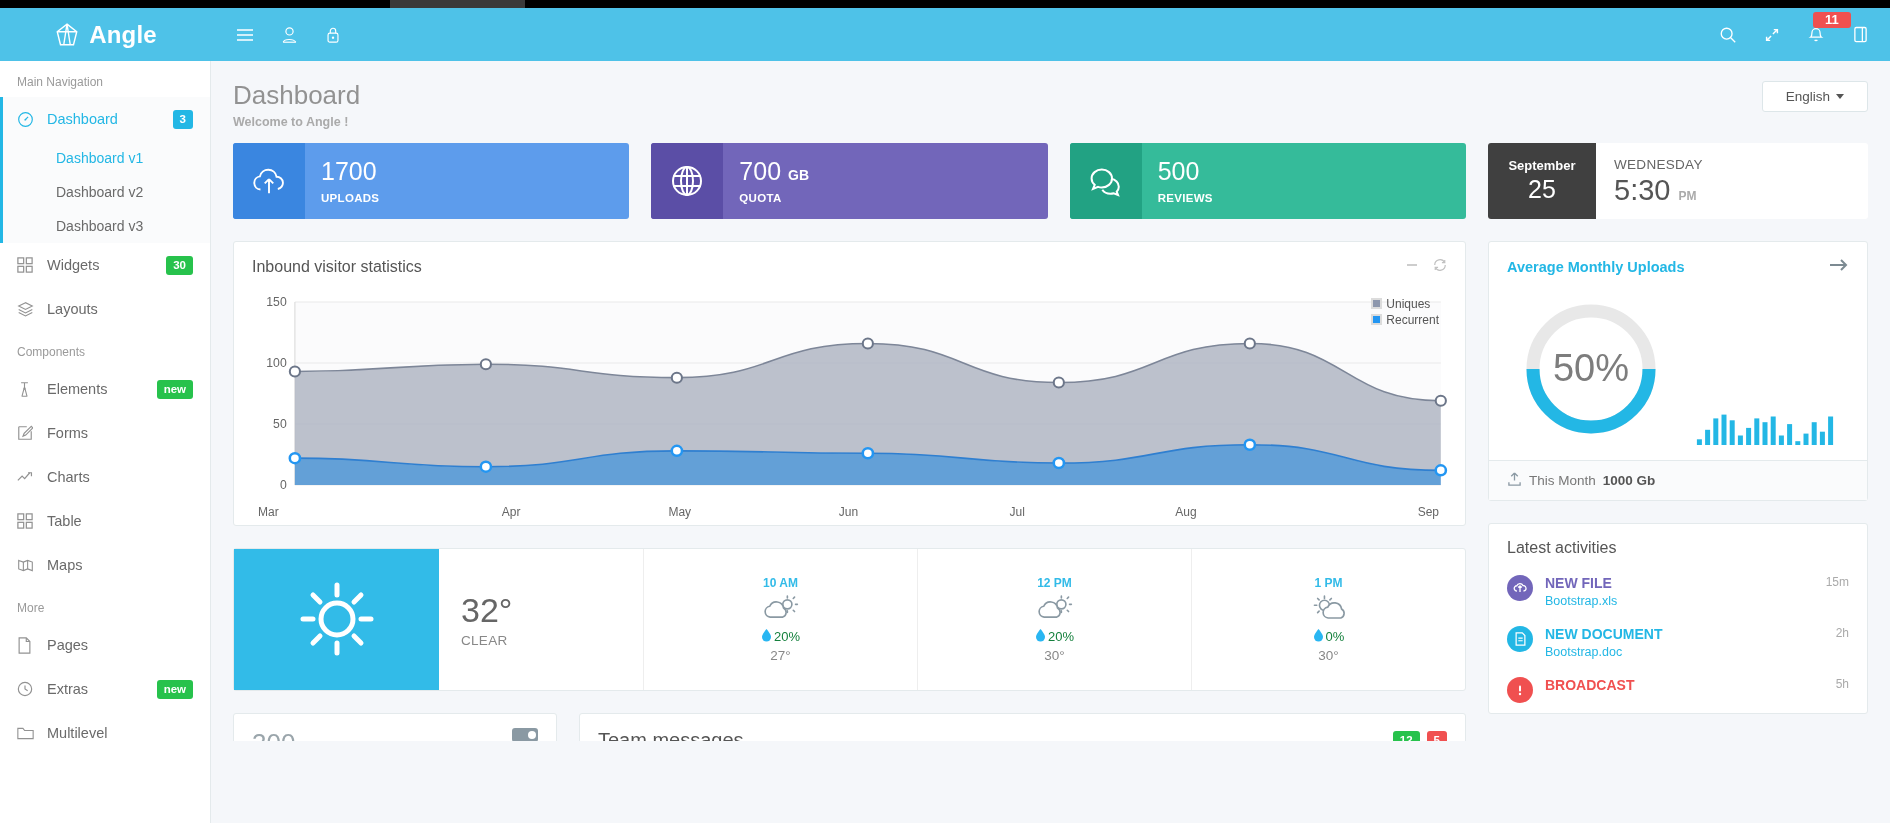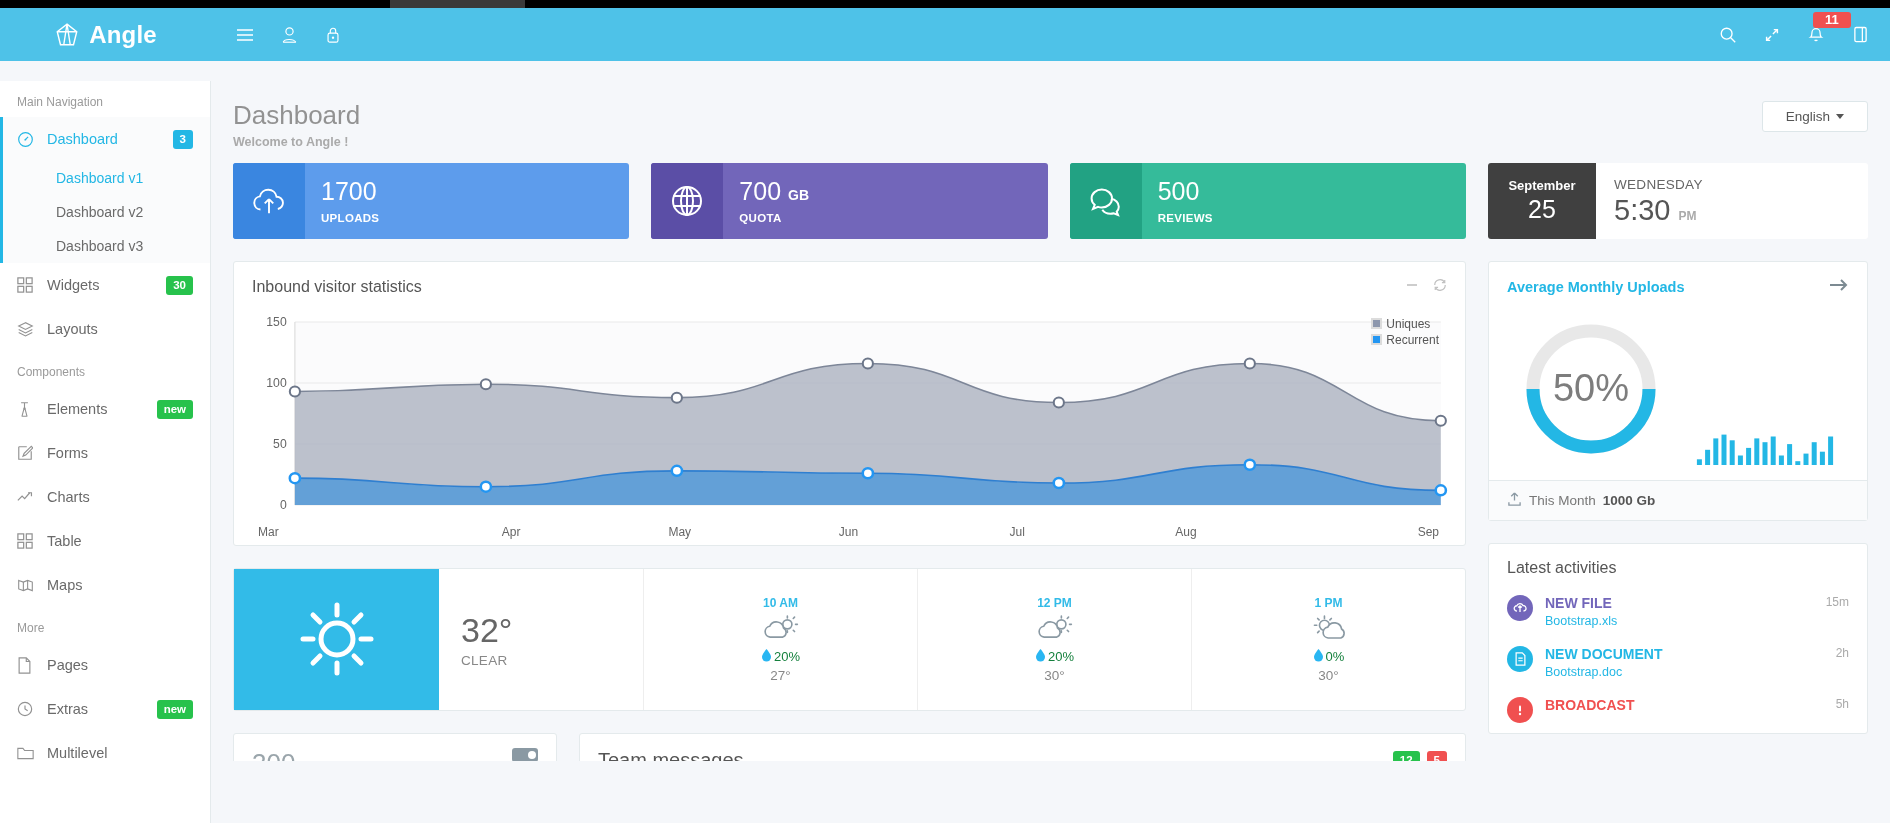--- a/index.html
+++ b/index.html
@@ -33,21 +33,21 @@
   }
   .hdr-right { position: absolute; right: 8px; top: 0; height: 53px; display: flex; align-items: center; }
   .badge-bell { position: relative; }
   .bell-count {
     position: absolute; top: 4px; left: 19px;
     background: #f05050; color: #fff; font-size: 13px; font-weight: bold;
     border-radius: 3px; padding: 1px 12px; line-height: 14px;
   }
 
   
-  .body-wrap { display: flex; height: 680px; margin-top: 20px; }
+  .body-wrap { display: flex; height: 680px; }
   .sidebar {
     width: 211px; background: #fff; height: 762px; flex: 0 0 211px;
     border-right: 1px solid #e4eaec; overflow: hidden; position: relative;
   }
   .nav-heading {
     font-size: 12px; color: #9a9a9a; padding: 14px 17px 8px 17px;
     font-weight: normal;
   }
   .nav-item {
     display: flex; align-items: center; height: 44px; padding: 0 17px;

